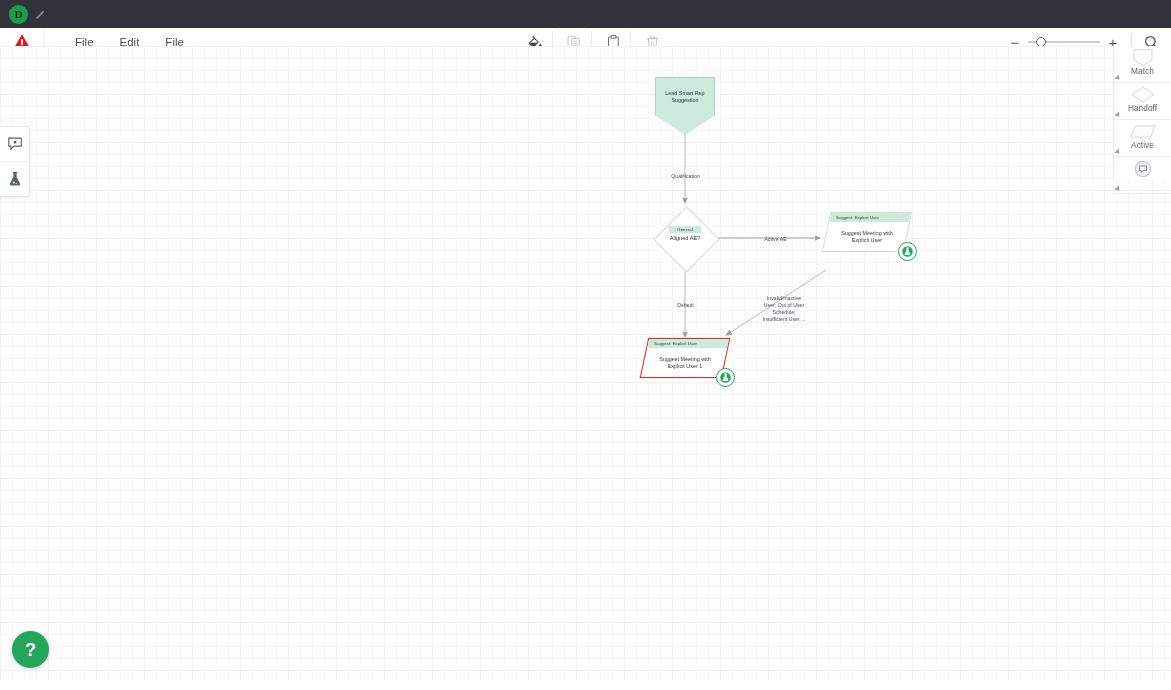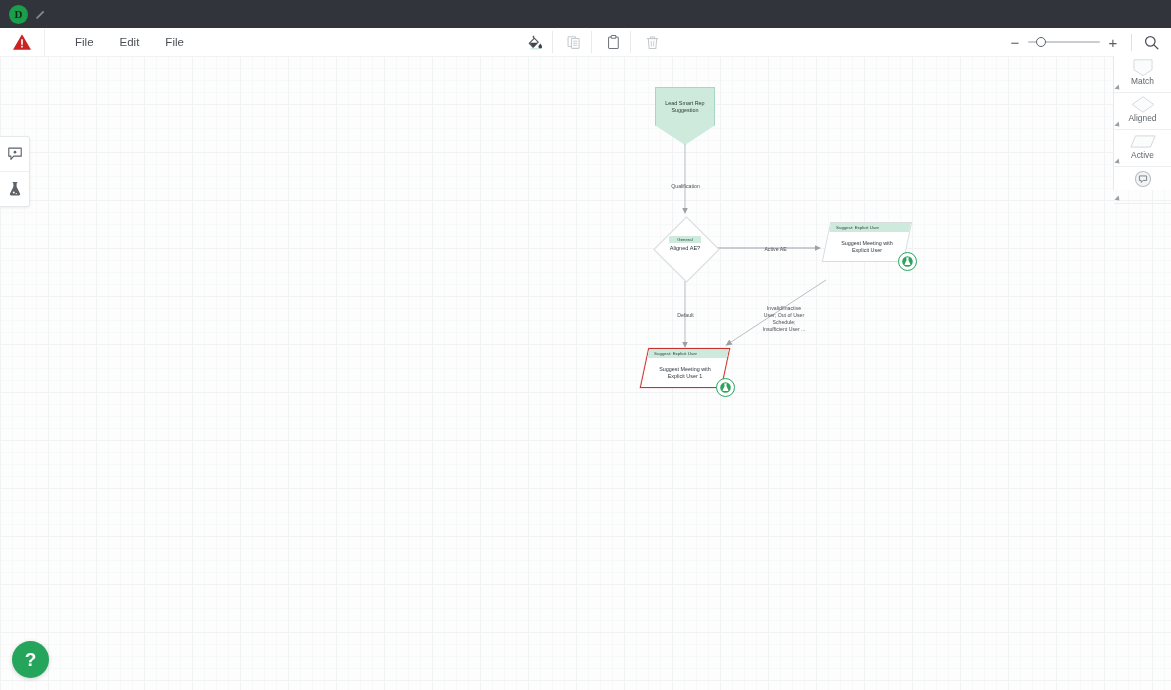--- a/index.html
+++ b/index.html
@@ -162,21 +162,21 @@
     width: 20px;
     height: 20px;
     display: flex;
     align-items: center;
     justify-content: center;
   }
 
   
   .canvas {
     position: absolute;
-    top: 56px; left: 0;
+    top: 46px; left: 0;
     width: 1171px;
     height: 634px;
     background-color: #fdfdfd;
     background-image:
       linear-gradient(to right, #f1f2f3 1px, transparent 1px),
       linear-gradient(to bottom, #f1f2f3 1px, transparent 1px),
       linear-gradient(to right, #f7f8f8 1px, transparent 1px),
       linear-gradient(to bottom, #f7f8f8 1px, transparent 1px);
     background-size: 48px 48px, 48px 48px, 12px 12px, 12px 12px;
     overflow: hidden;
@@ -517,21 +517,21 @@
         </div>
         <div class="palette-label">Match</div>
         <div class="palette-caret"></div>
       </div>
       <div class="palette-item">
         <div class="palette-shape">
           <svg width="28" height="19" viewBox="0 0 30 21">
             <path d="M15 2 L27 10.5 L15 19 L3 10.5 Z" fill="#fbfcfc" stroke="#d2d6da" stroke-width="1"></path>
           </svg>
         </div>
-        <div class="palette-label">Aligned</div>
+        <div class="palette-label">Handoff</div>
         <div class="palette-caret"></div>
       </div>
       <div class="palette-item">
         <div class="palette-shape">
           <svg width="28" height="17" viewBox="0 0 30 18">
             <path d="M7 3 L28 3 L23 15 L2 15 Z" fill="#fbfcfc" stroke="#d2d6da" stroke-width="1"></path>
           </svg>
         </div>
         <div class="palette-label">Active</div>
         <div class="palette-caret"></div>

